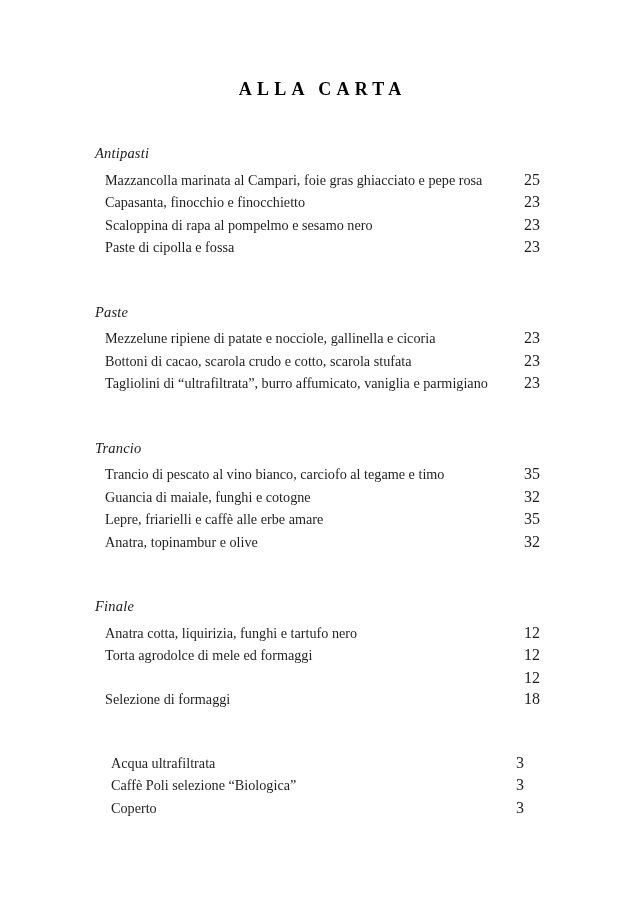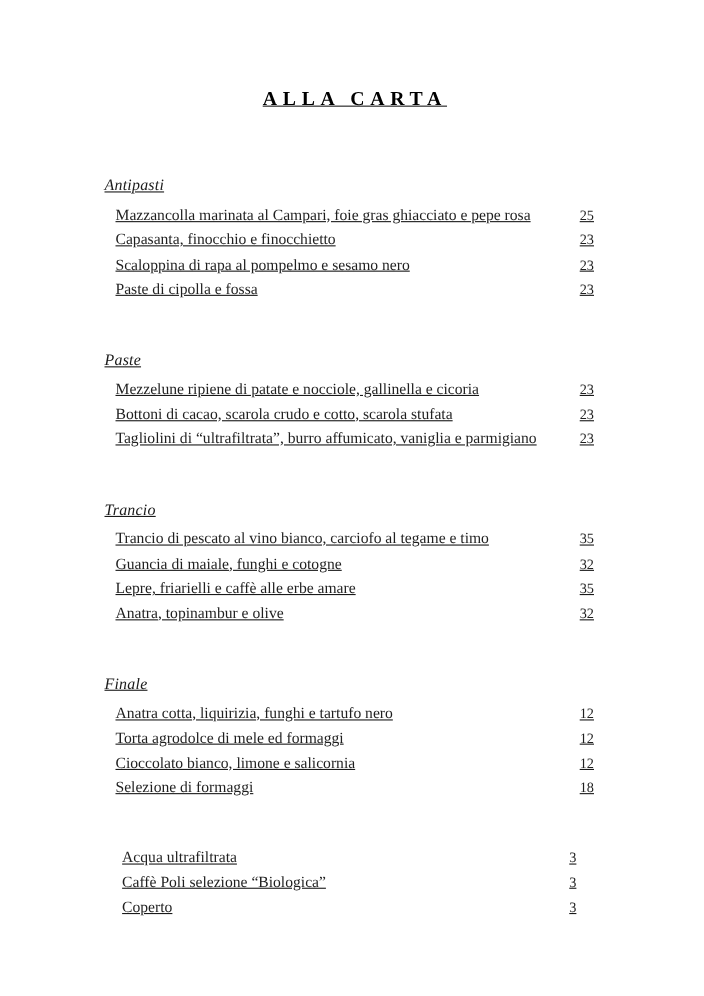--- a/index.html
+++ b/index.html
@@ -13,35 +13,34 @@
     font-family: "Liberation Serif", "DejaVu Serif", serif;
     color: #1a1a1a;
     -webkit-font-smoothing: antialiased;
     overflow: hidden;
   }
   .page {
     position: relative;
     width: 640px;
     height: 794px;
     box-sizing: border-box;
-    text-decoration: underline;
   }
   .menu-title {
     text-align: center;
     font-size: 18px;
     font-weight: bold;
     letter-spacing: 5.2px;
     text-indent: 5.2px;
     color: #000000;
     margin: 0;
     padding-top: 79px;
     line-height: 20px;
   }
   .sections {
-    margin-top: 60px;
+    margin-top: 44px;
     padding-left: 95px;
     padding-right: 100px;
   }
   .section {
     margin-bottom: 43px;
   }
   .section:last-child {
     margin-bottom: 0;
   }
   .section-heading {
@@ -70,21 +69,21 @@
     white-space: nowrap;
   }
   .row-filler {
     flex: 1 1 auto;
     min-width: 8px;
   }
   .row-price {
     flex: 0 0 auto;
     text-align: right;
     min-width: 18px;
-    font-size: 13px;
+    font-size: 16px;
     color: #1f1f1f;
   }
   .footer-list {
     list-style: none;
     margin: 16px;
     padding: 0;
     margin-top: 41px;
     padding-left: 95px;
     padding-right: 100px;
   }
@@ -177,21 +176,20 @@
             <span class="row-name">Anatra cotta, liquirizia, funghi e tartufo nero</span>
             <span class="row-filler"></span>
             <span class="row-price">12</span>
           </li>
           <li class="row">
             <span class="row-name">Torta agrodolce di mele ed formaggi</span>
             <span class="row-filler"></span>
             <span class="row-price">12</span>
           </li>
           <li class="row">
-            <span class="row-name">Cioccolato bianco, limone e salicornia</span>
             <span class="row-filler"></span>
             <span class="row-price">12</span>
           </li>
           <li class="row">
             <span class="row-name">Selezione di formaggi</span>
             <span class="row-filler"></span>
             <span class="row-price">18</span>
           </li>
         </ul>
       </div>

